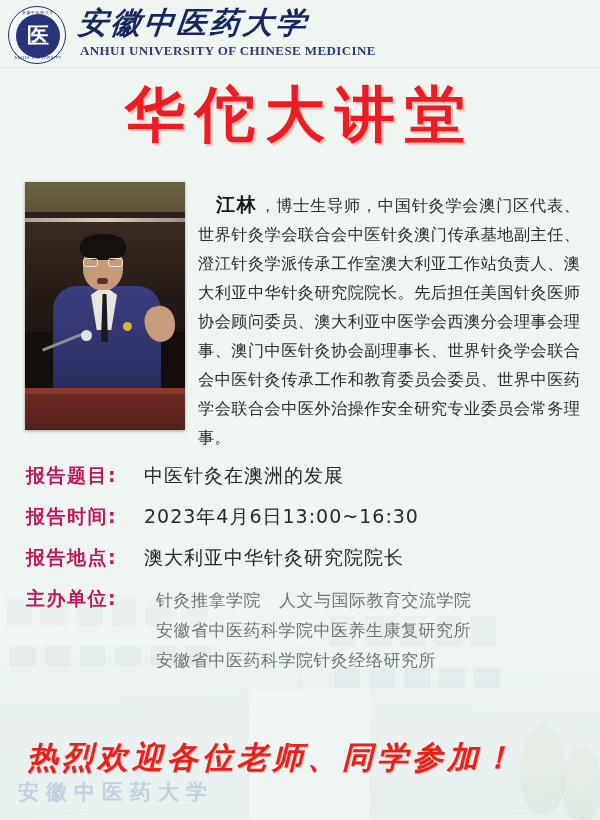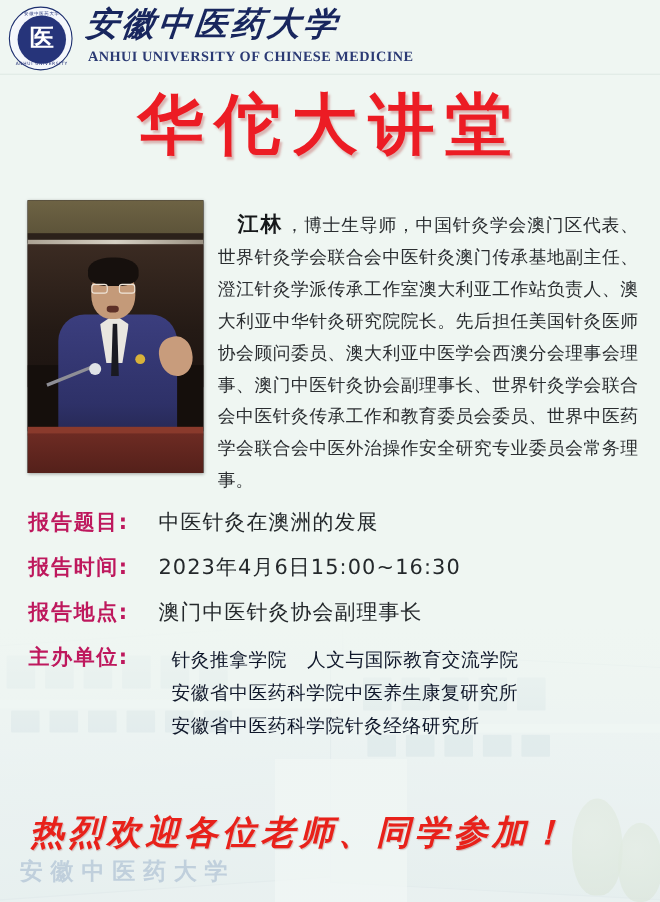--- a/index.html
+++ b/index.html
@@ -140,21 +140,21 @@
     flex:0 0 auto;width:112px;
     font-size:19px;font-weight:700;color:#be185d;letter-spacing:1.5px;
     line-height:26px;white-space:nowrap;
   }
   .val{
     flex:1 1 auto;font-size:19px;color:#24282b;line-height:26px;
     letter-spacing:1px;padding-left:6px;
   }
   .row-host{margin-bottom:16px;}
   .host-lines{flex:1 1 auto;padding-left:18px;}
-  .host-line{font-size:17px;color:#0f172a;line-height:30px;letter-spacing:.5px;white-space:nowrap;}
+  .host-line{font-size:17px;color:#737373;line-height:30px;letter-spacing:.5px;white-space:nowrap;}
   .host-line .gap{display:inline-block;width:18px;}
 
   
   .welcome{
     position:absolute;left:0;top:742px;width:544px;text-align:center;
     font-size:31px;font-weight:700;color:#e8211a;
     letter-spacing:4px;line-height:1;
     font-style:italic;
     text-shadow:1px 1px 1px rgba(140,20,20,.25);
     font-family:"DejaVu Sans","Liberation Sans",sans-serif;
@@ -257,26 +257,26 @@
 
   <div class="info">
 
     <div class="row">
       <div class="lab">报告题目:</div>
       <div class="val">中医针灸在澳洲的发展</div>
     </div>
 
     <div class="row">
       <div class="lab">报告时间:</div>
-      <div class="val">2023年4月6日15:00~16:30</div>
+      <div class="val">2023年4月6日13:00~16:30</div>
     </div>
 
     <div class="row">
       <div class="lab">报告地点:</div>
-      <div class="val">澳门中医针灸协会副理事长</div>
+      <div class="val">澳大利亚中华针灸研究院院长</div>
     </div>
 
     <div class="row row-host">
       <div class="lab">主办单位:</div>
       <div class="host-lines">
         <div class="host-line"><span>针灸推拿学院</span><span class="gap"></span><span>人文与国际教育交流学院</span></div>
         <div class="host-line">安徽省中医药科学院中医养生康复研究所</div>
         <div class="host-line">安徽省中医药科学院针灸经络研究所</div>
       </div>
     </div>

